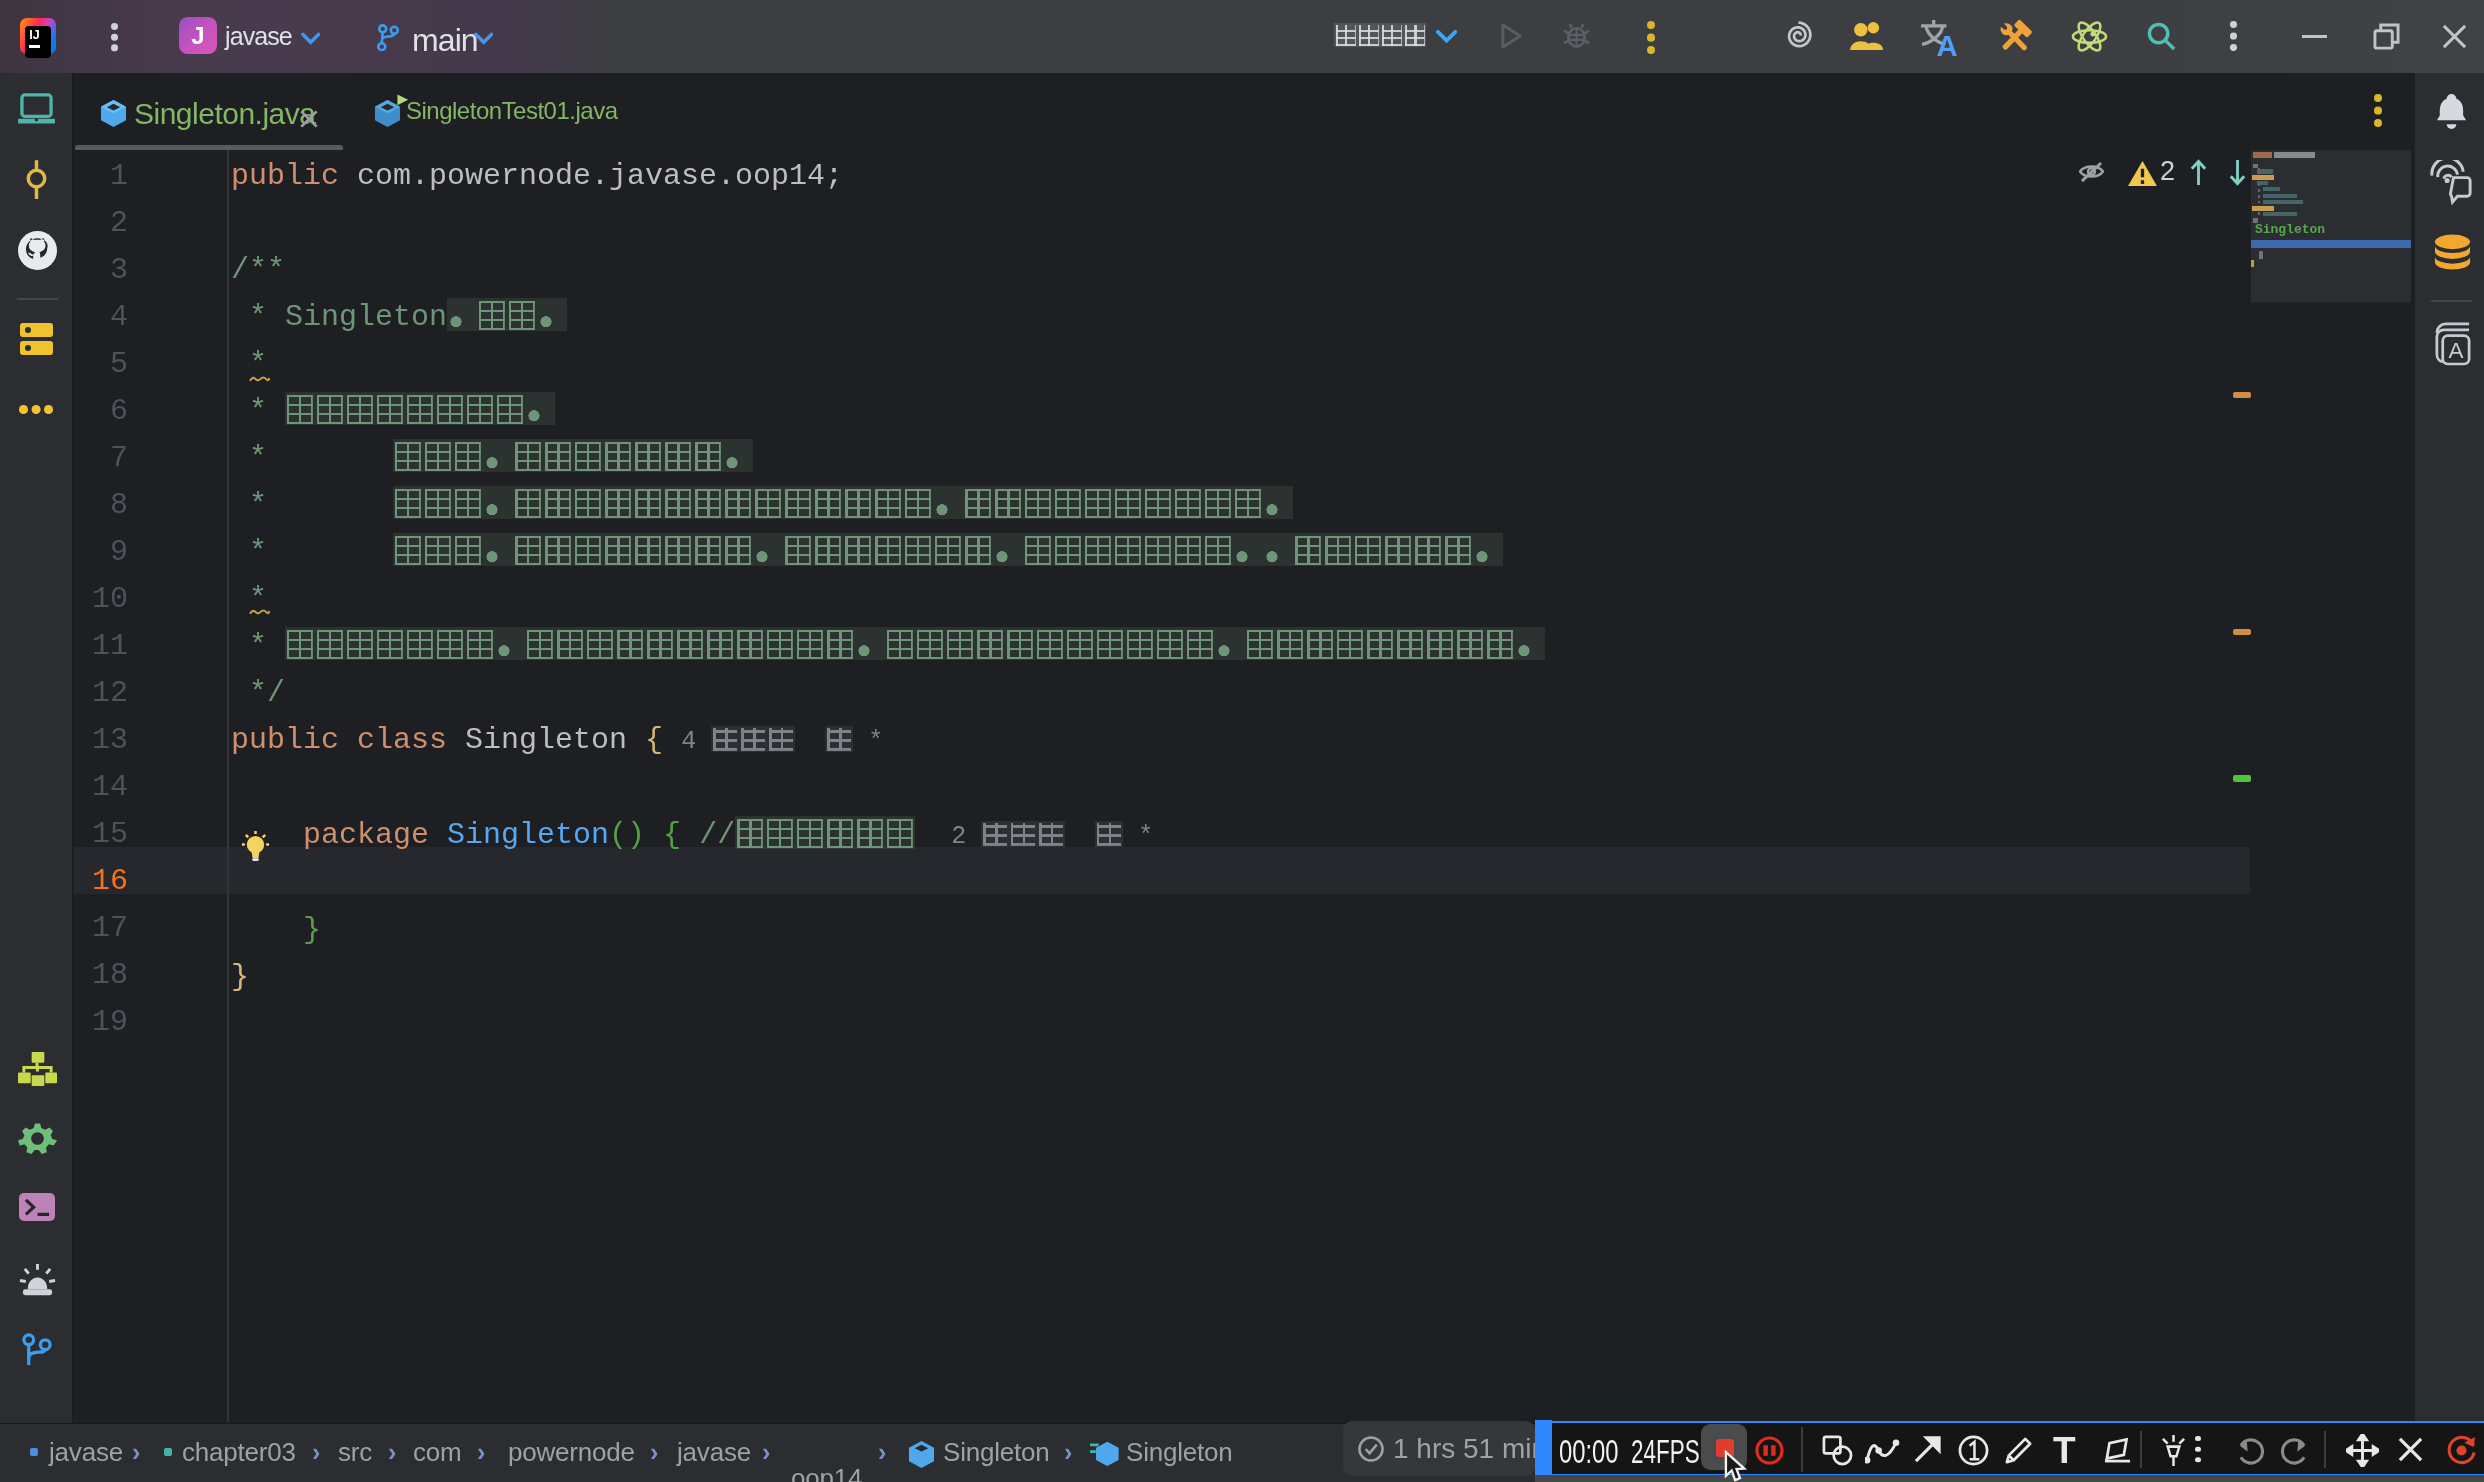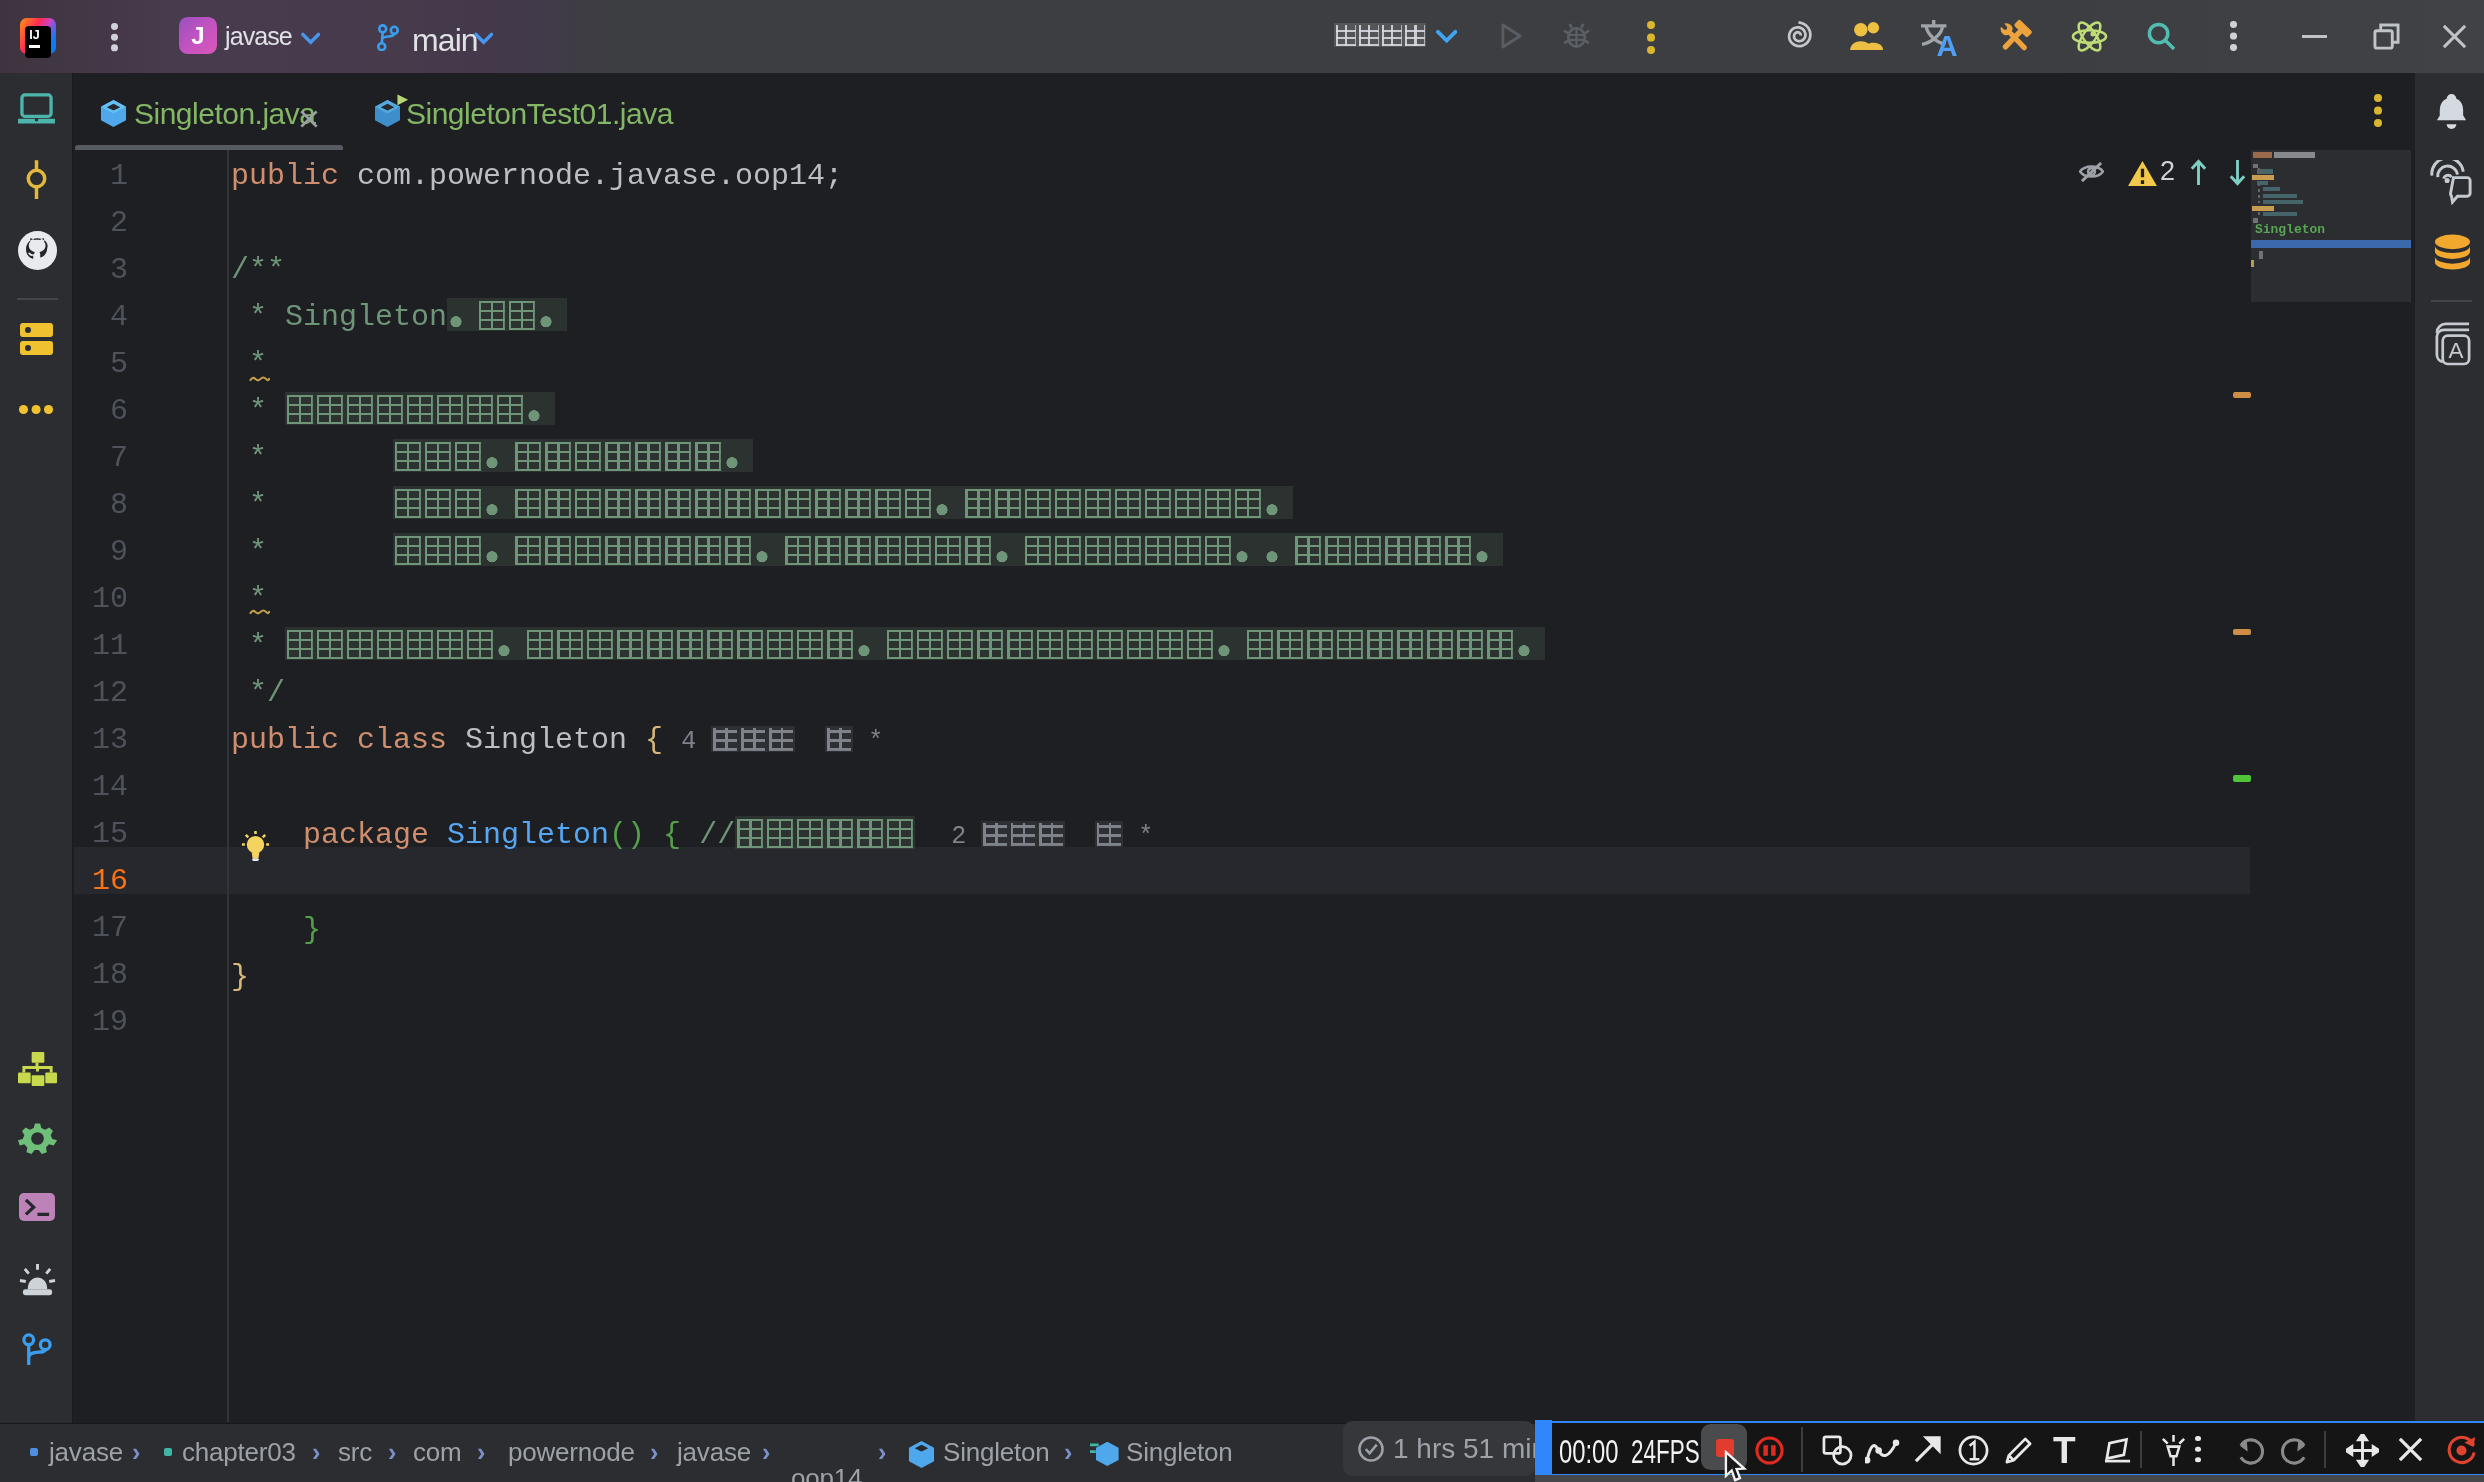--- a/index.html
+++ b/index.html
@@ -237,21 +237,21 @@
     </svg>
 
   <svg class="abs" style="left:300px;top:26px" width="27" height="29" viewBox="0 0 28 30">
     <path d="M14 1 L27 8 L27 22 L14 29 L1 22 L1 8 Z" fill="#3f8ecc"></path>
     <path d="M14 1 L27 8 L14 15 L1 8 Z" fill="#54aade"></path>
     <path d="M14 5 L21 8.5 L14 12 L7 8.5 Z" fill="#26282c"></path>
   </svg>
   <svg class="abs" style="left:322px;top:20.4px" width="13.6" height="13.6" viewBox="0 0 14 14">
       <path d="M1.5 1.5 L12.5 7 L1.5 12.5 Z" fill="#b7d678"></path>
     </svg>
-  <div class="abs" style="left:332px;top:24px;font-size:30px;letter-spacing:-0.5px;color:#83b665;">SingletonTest01.java</div>
+  <div class="abs" style="left:332px;top:24px;font-size:24px;letter-spacing:-0.5px;color:#83b665;">SingletonTest01.java</div>
 
   <div class="abs" style="left:1px;top:72px;width:268px;height:6.8px;border-radius:2.9px;background:#565a61;"></div>
 
   <div class="abs" style="left:2300px;top:21.3px;width:7.8px;height:7.8px;border-radius:50%;background:#d9b62e;box-shadow:0 12.6px 0 #d9b62e,0 25px 0 #d9b62e;"></div>
 </div>
 <div id="tabsep"></div>
 <div id="editor">
   <div id="caretline"></div>
   <div id="gutterline"></div>
   <pre id="gutter" class="code">1

